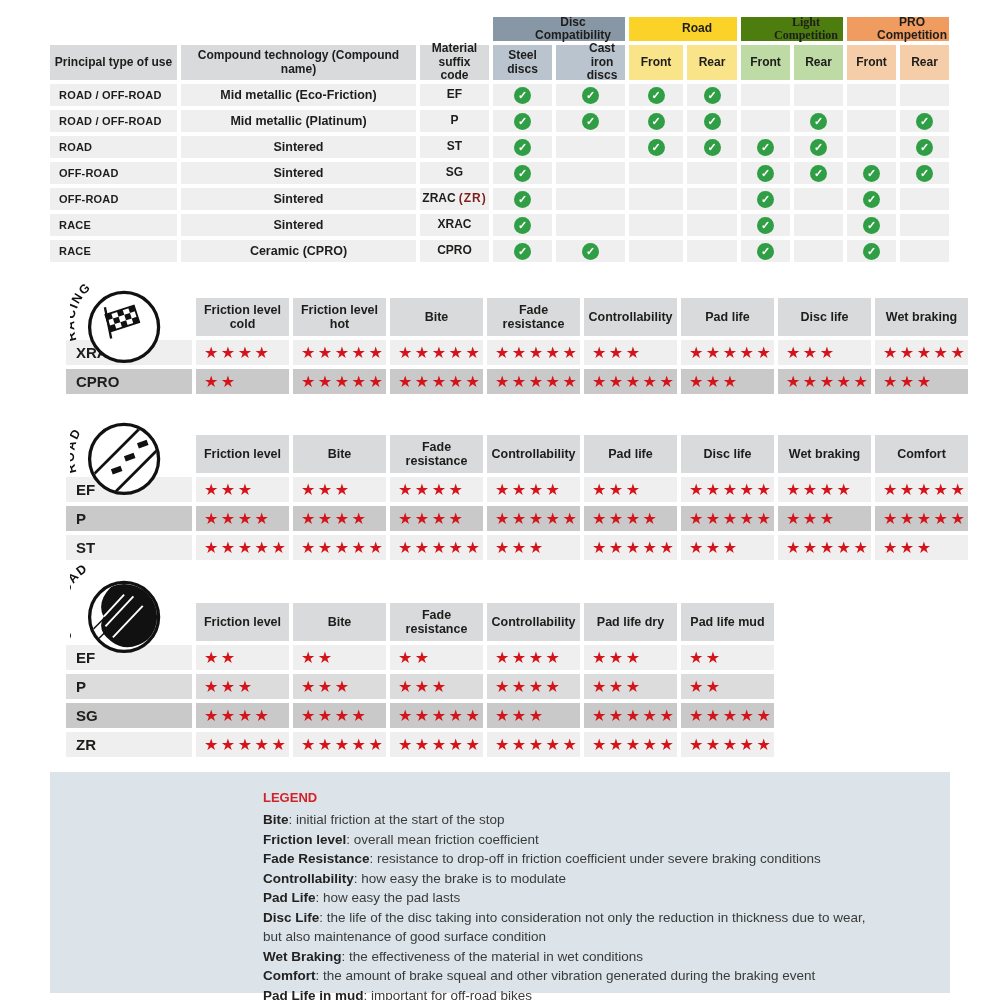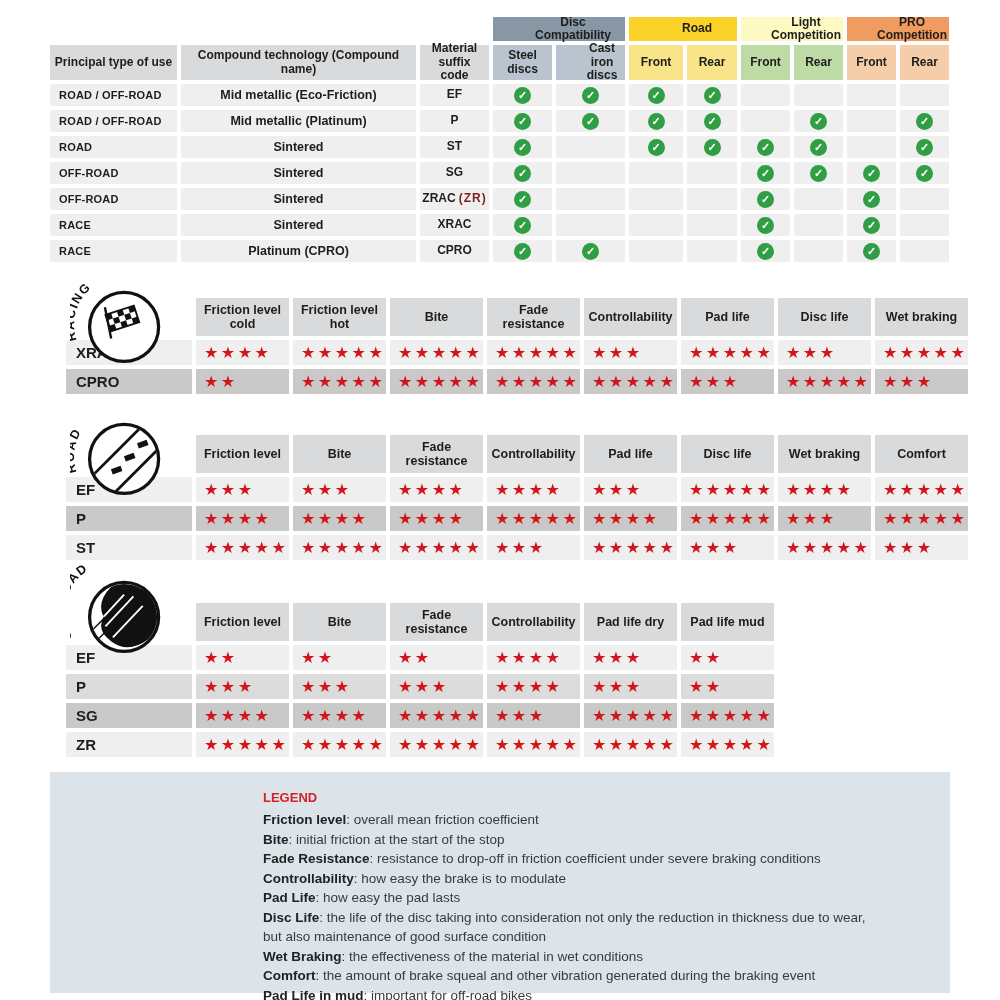--- a/index.html
+++ b/index.html
@@ -52,21 +52,21 @@
   .legend-line b { color:#222222; }
 </style>
 </head>
 <body>
 
 <div class="canvas">
   <div class="compat-grid" id="compat">
       <div class="cell spacer3 blank"></div>
       <div class="cell group-head span2" style="background: rgb(136, 151, 166);">Disc Compatibility</div>
       <div class="cell group-head span2" style="background: rgb(251, 210, 40);">Road</div>
-      <div class="cell group-head span2" style="background: #fef9c3;">Light Competition</div>
+      <div class="cell group-head span2" style="background: #4d7c0f; font-family: Liberation Serif, serif;">Light Competition</div>
       <div class="cell group-head span2" style="background: rgb(240, 155, 95);">PRO Competition</div>
       <div class="cell col-head">Principal type of use</div>
       <div class="cell col-head">Compound technology (Compound name)</div>
       <div class="cell col-head">Material suffix code</div>
       <div class="cell sub-head" style="background: rgb(186, 196, 206);">Steel discs</div>
       <div class="cell sub-head" style="background: rgb(186, 196, 206); padding-left: 25px;">Cast iron discs</div>
       <div class="cell sub-head" style="background: rgb(249, 228, 137);">Front</div>
       <div class="cell sub-head" style="background: rgb(249, 228, 137);">Rear</div>
       <div class="cell sub-head" style="background: rgb(190, 218, 165);">Front</div>
       <div class="cell sub-head" style="background: rgb(190, 218, 165);">Rear</div>
@@ -199,21 +199,21 @@
       <div class="cell cell-check"></div>
       <div class="cell cell-check">
         <span class="check" style="background: rgb(47, 158, 68);">✓</span>
       </div>
       <div class="cell cell-check"></div>
       <div class="cell cell-check">
         <span class="check" style="background: rgb(47, 158, 68);">✓</span>
       </div>
       <div class="cell cell-check"></div>
       <div class="cell cell-use">RACE</div>
-      <div class="cell cell-tech">Platinum (CPRO)</div>
+      <div class="cell cell-tech">Ceramic (CPRO)</div>
       <div class="cell cell-code">
         <span>CPRO</span>
       </div>
       <div class="cell cell-check">
         <span class="check" style="background: rgb(47, 158, 68);">✓</span>
       </div>
       <div class="cell cell-check">
         <span class="check" style="background: rgb(47, 158, 68);">✓</span>
       </div>
       <div class="cell cell-check"></div>
@@ -328,22 +328,22 @@
         <div class="rstars shade-light" style="color: rgb(211, 20, 26);">★★★★★</div>
         <div class="rstars shade-light" style="color: rgb(211, 20, 26);">★★★★★</div>
         <div class="rstars shade-light" style="color: rgb(211, 20, 26);">★★★★★</div>
         <div class="rstars shade-light" style="color: rgb(211, 20, 26);">★★★★★</div>
         <div class="rstars shade-light" style="color: rgb(211, 20, 26);">★★★★★</div>
         <div class="rstars shade-light" style="color: rgb(211, 20, 26);">★★★★★</div>
       </div>
     </div>
   <div class="legend" id="legend" style="background: rgb(220, 228, 233);">
       <div class="legend-title" style="color: rgb(210, 35, 42);">LEGEND</div>
+      <div class="legend-line"><b>Bite</b><span>: initial friction at the start of the stop</span></div>
       <div class="legend-line"><b>Friction level</b><span>: overall mean friction coefficient</span></div>
-      <div class="legend-line"><b>Bite</b><span>: initial friction at the start of the stop</span></div>
       <div class="legend-line"><b>Fade Resistance</b><span>: resistance to drop-off in friction coefficient under severe braking conditions</span></div>
       <div class="legend-line"><b>Controllability</b><span>: how easy the brake is to modulate</span></div>
       <div class="legend-line"><b>Pad Life</b><span>: how easy the pad lasts</span></div>
       <div class="legend-line"><b>Disc Life</b><span>: the life of the disc taking into consideration not only the reduction in thickness due to wear,</span></div>
       <div class="legend-line"><span>but also maintenance of good surface condition</span></div>
       <div class="legend-line"><b>Wet Braking</b><span>: the effectiveness of the material in wet conditions</span></div>
       <div class="legend-line"><b>Comfort</b><span>: the amount of brake squeal and other vibration generated during the braking event</span></div>
       <div class="legend-line"><b>Pad Life in mud</b><span>: important for off-road bikes</span></div>
     </div>
 <div class="section-icon" style="top: 271px;"><svg viewBox="0 0 104 104" width="97" height="97">

